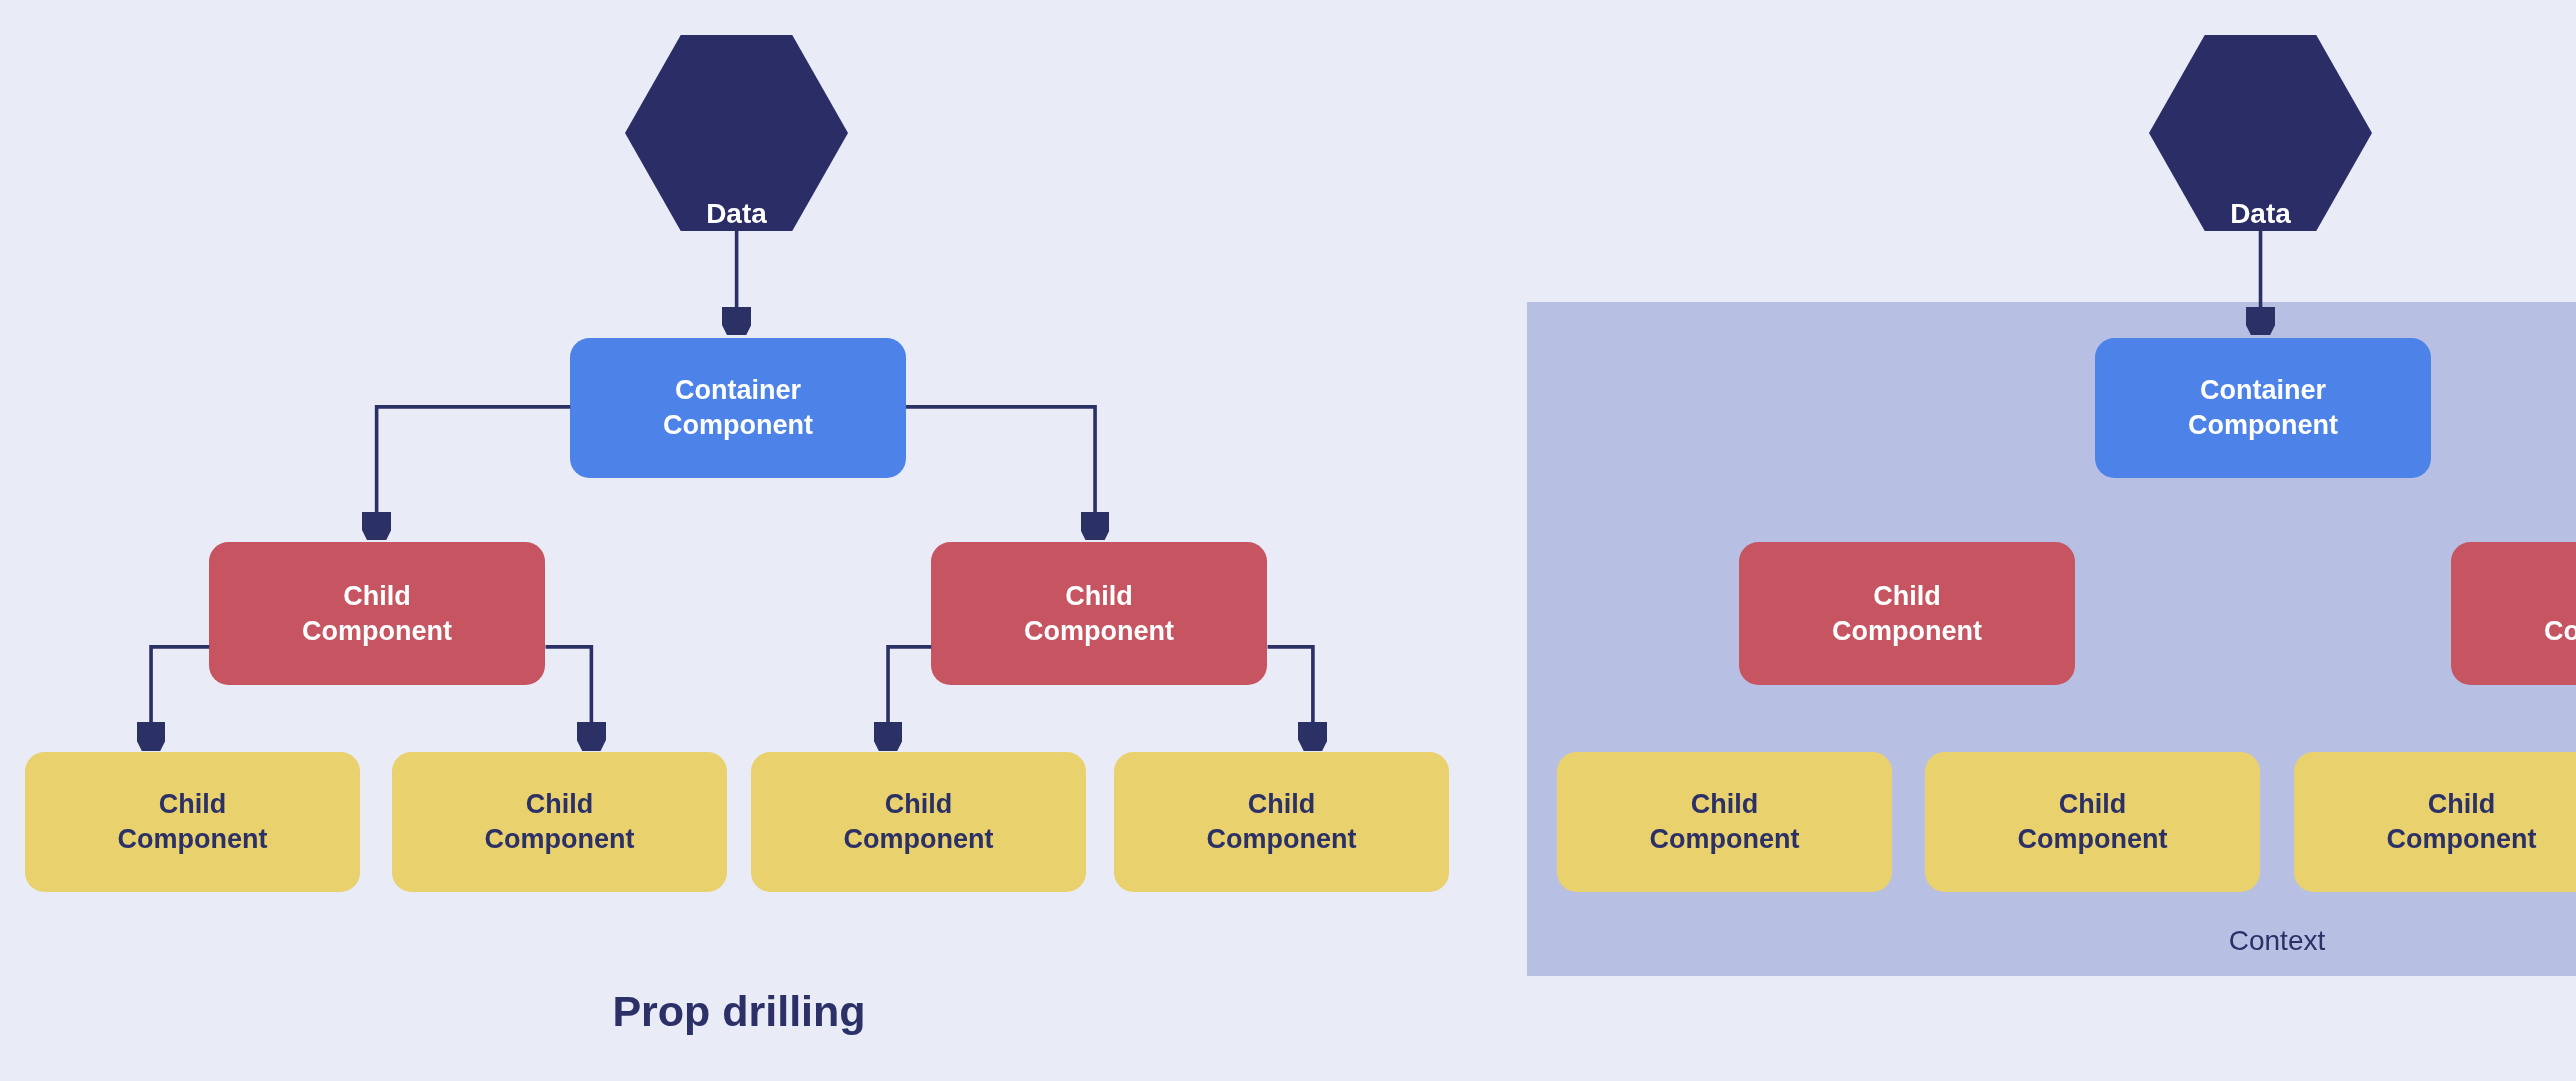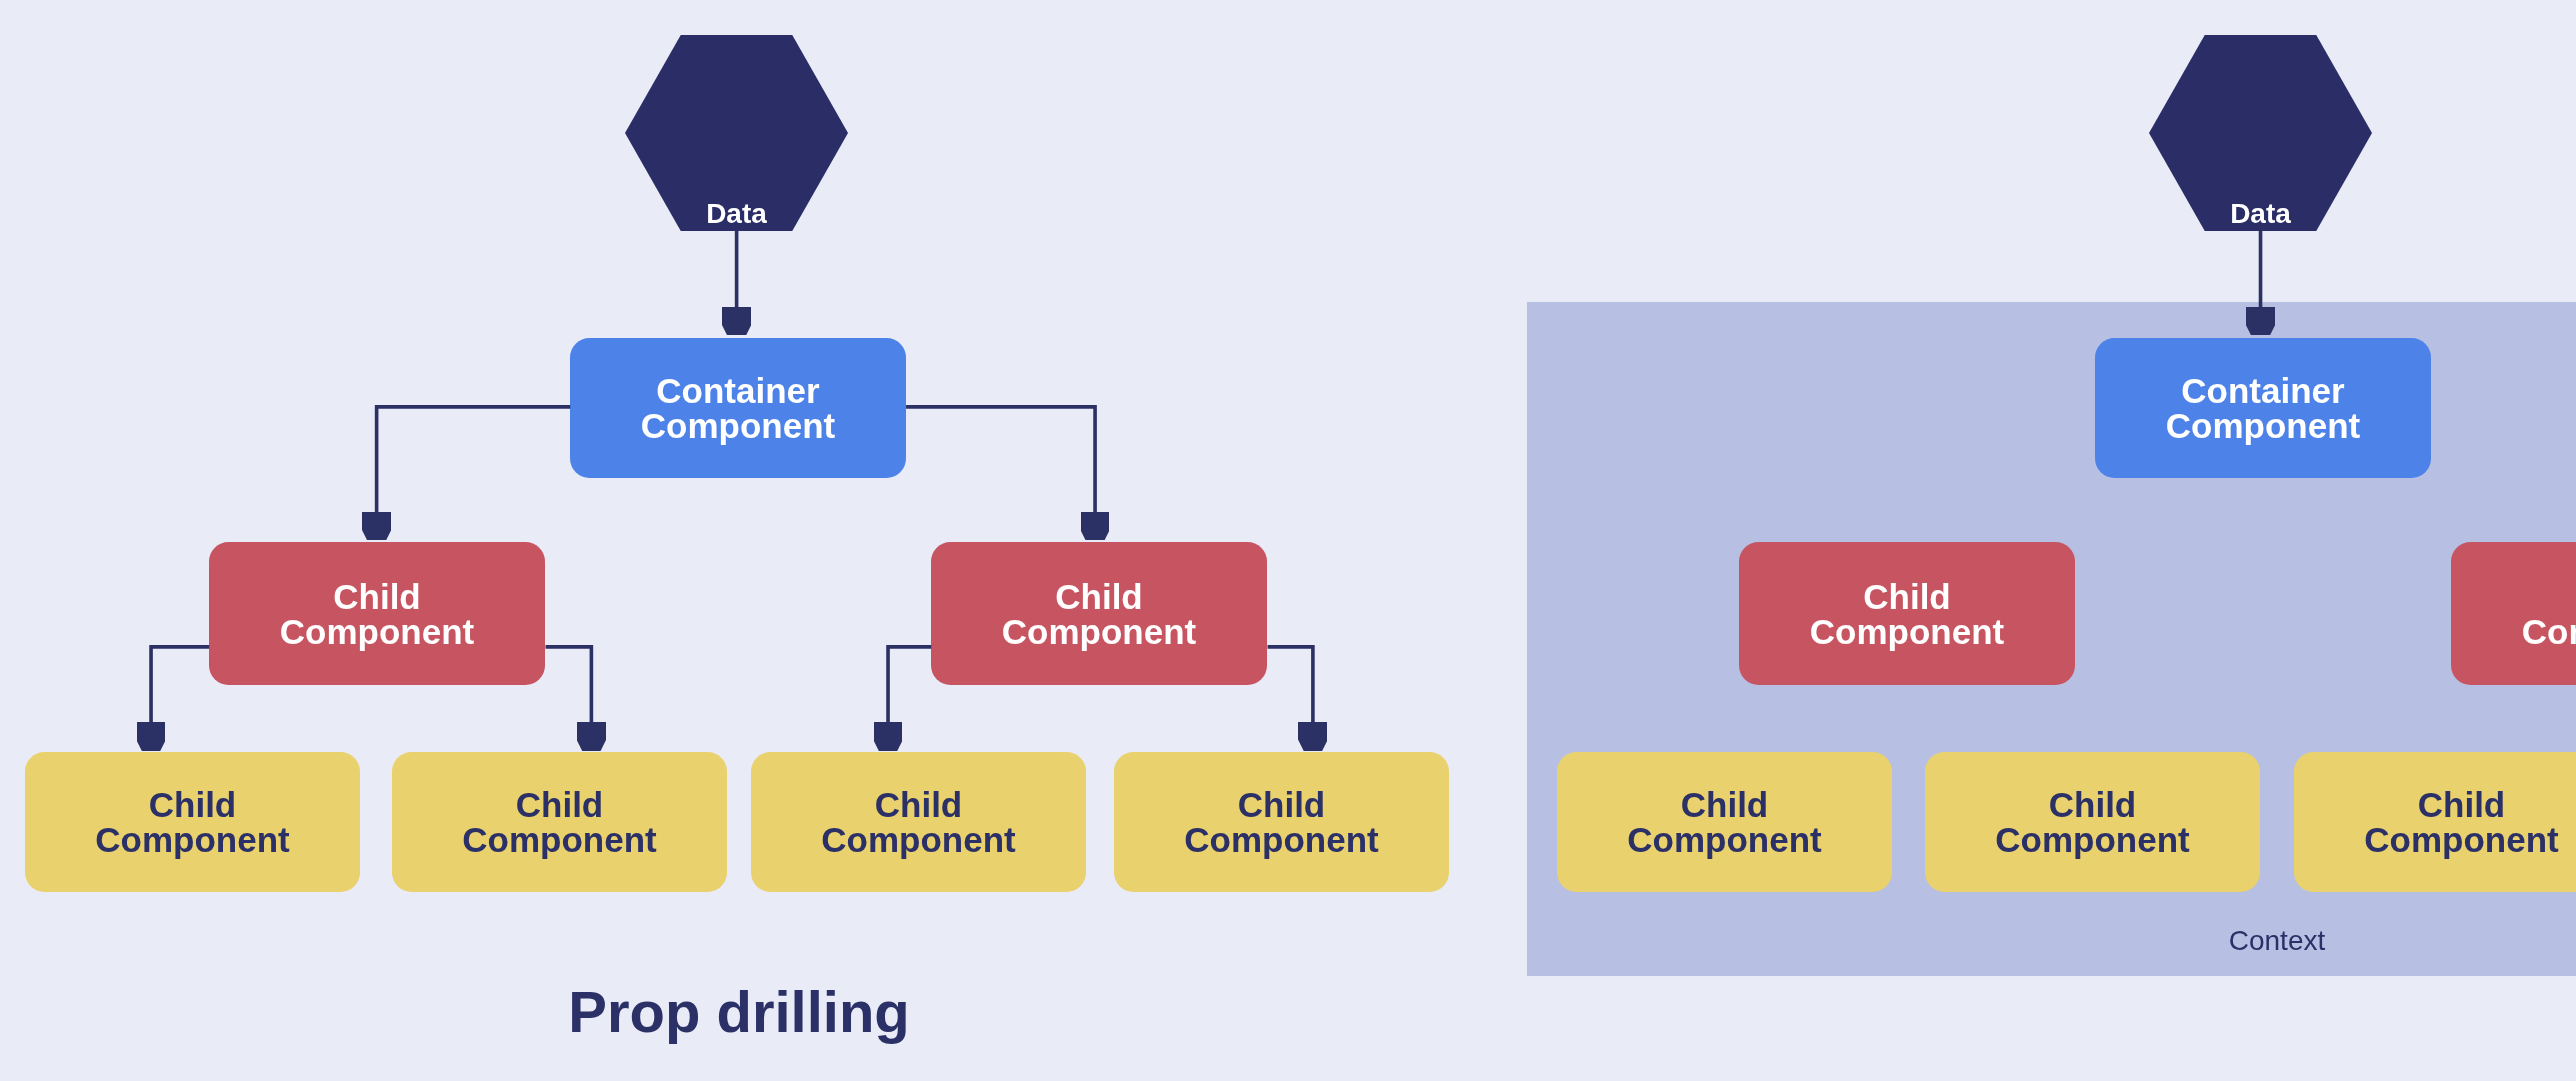--- a/index.html
+++ b/index.html
@@ -23,36 +23,36 @@
   .connector-layer{position:absolute;left:0;top:0;width:3044px;height:1081px;pointer-events:none;z-index:3;}
   .connector-layer path{fill:none;stroke:var(--line);stroke-width:7px;}
 
   .context-rect{
     position:absolute;background:var(--context);z-index:1;
   }
   .node{
     position:absolute;z-index:2;
     display:flex;align-items:center;justify-content:center;
     text-align:center;
-    font-weight:700;font-size:35px;line-height:35px;
+    font-weight:700;font-size:27px;line-height:35px;
   }
   .node .lbl{display:block;width:62%;}
   .rounded{border-radius:19.6px;}
   .blue-box{background:var(--blue);color:var(--white);}
   .red-box{background:var(--red);color:var(--white);}
   .yellow-box{background:var(--yellow);color:var(--text-navy);}
   .hexagon{
     background:var(--navy);color:var(--white);
     clip-path:polygon(0% 50%,25% 0%,75% 0%,100% 50%,75% 100%,25% 100%);
     font-size:28px;z-index:2;align-items:flex-end;
   }
   .hexagon .lbl{width:100%;}
   .diagram-title{
     position:absolute;transform:translate(-50%,-50%);
-    color:var(--text-navy);font-weight:700;font-size:58px;white-space:nowrap;z-index:2;
+    color:var(--text-navy);font-weight:700;font-size:43px;white-space:nowrap;z-index:2;
   }
   .context-caption{
     position:absolute;transform:translate(-50%,-50%);
     color:var(--text-navy);font-weight:400;font-size:28px;white-space:nowrap;z-index:2;
   }
 
   
   .l-hex{left:625px;top:35px;width:223px;height:196px;}
   .l-container{left:570px;top:338px;width:336px;height:140px;}
   .l-red-1{left:209px;top:542px;width:336px;height:143px;}

